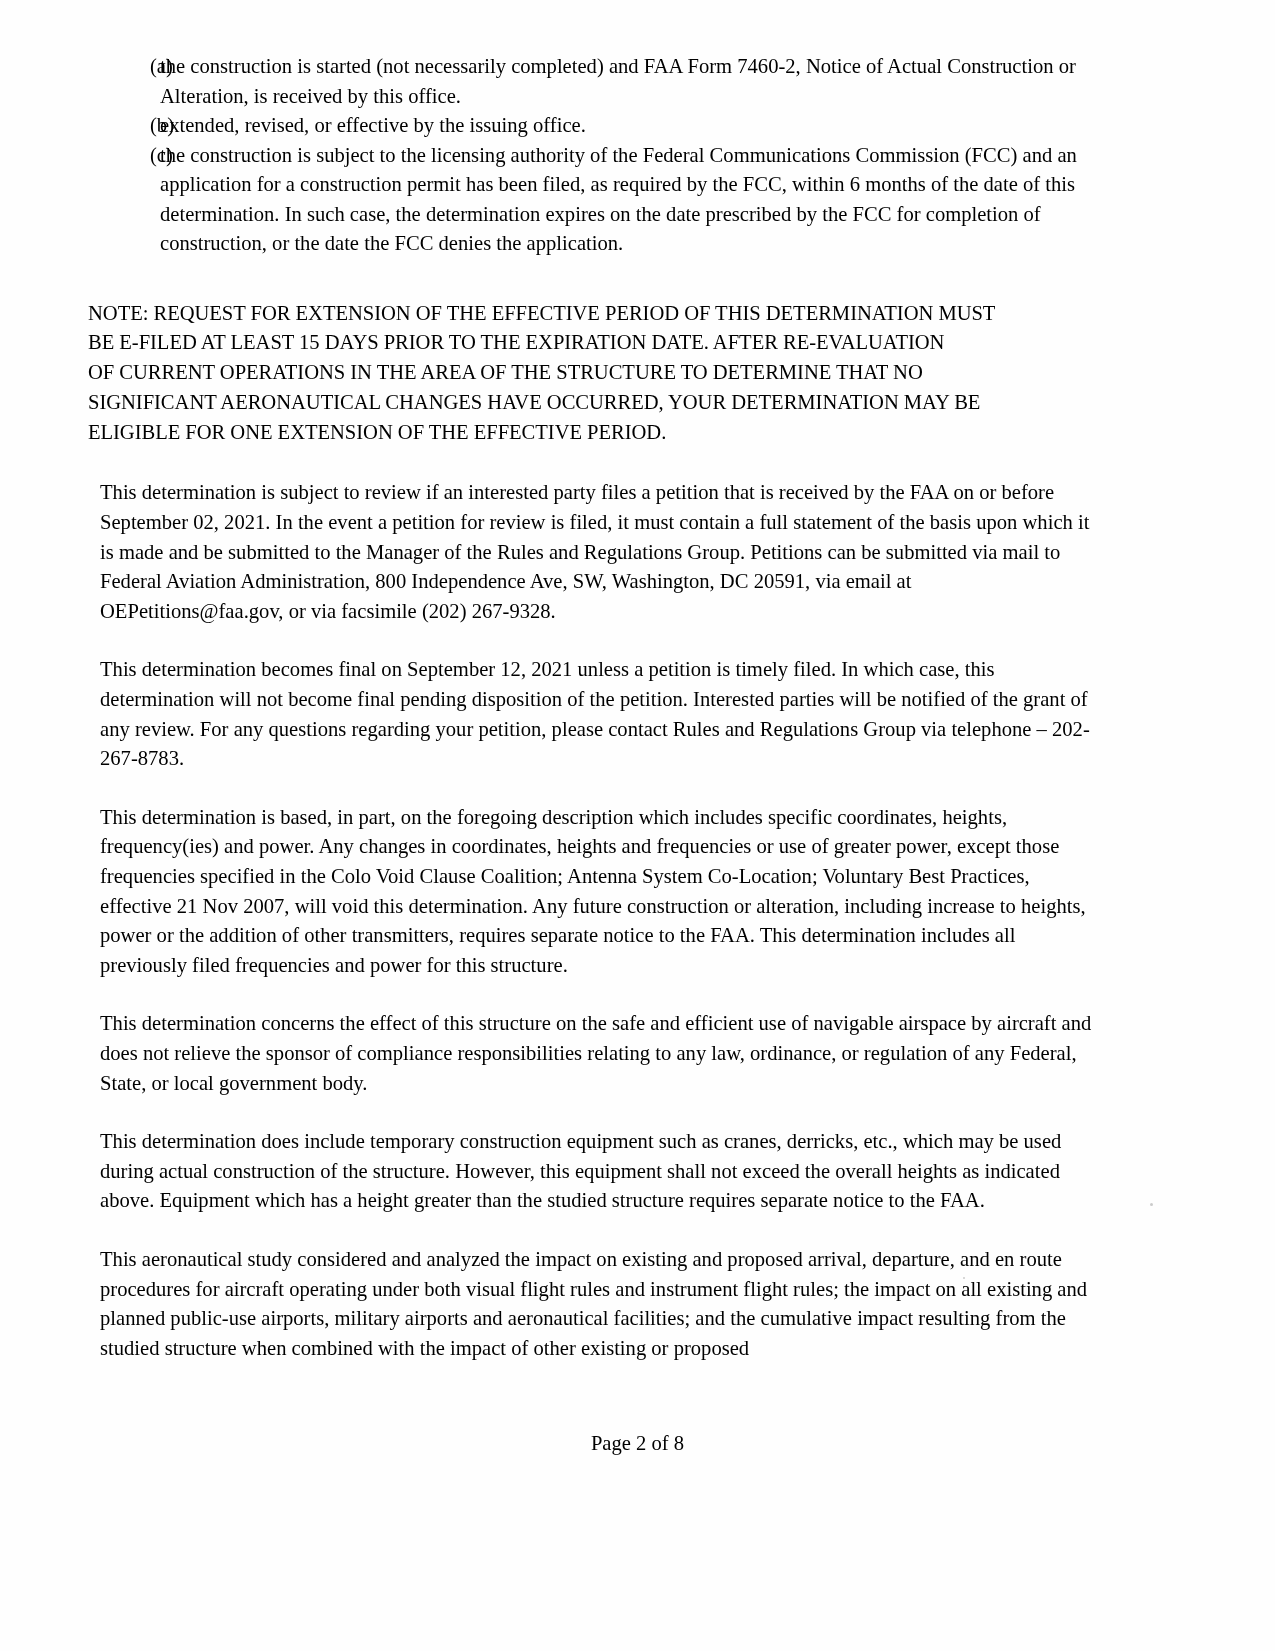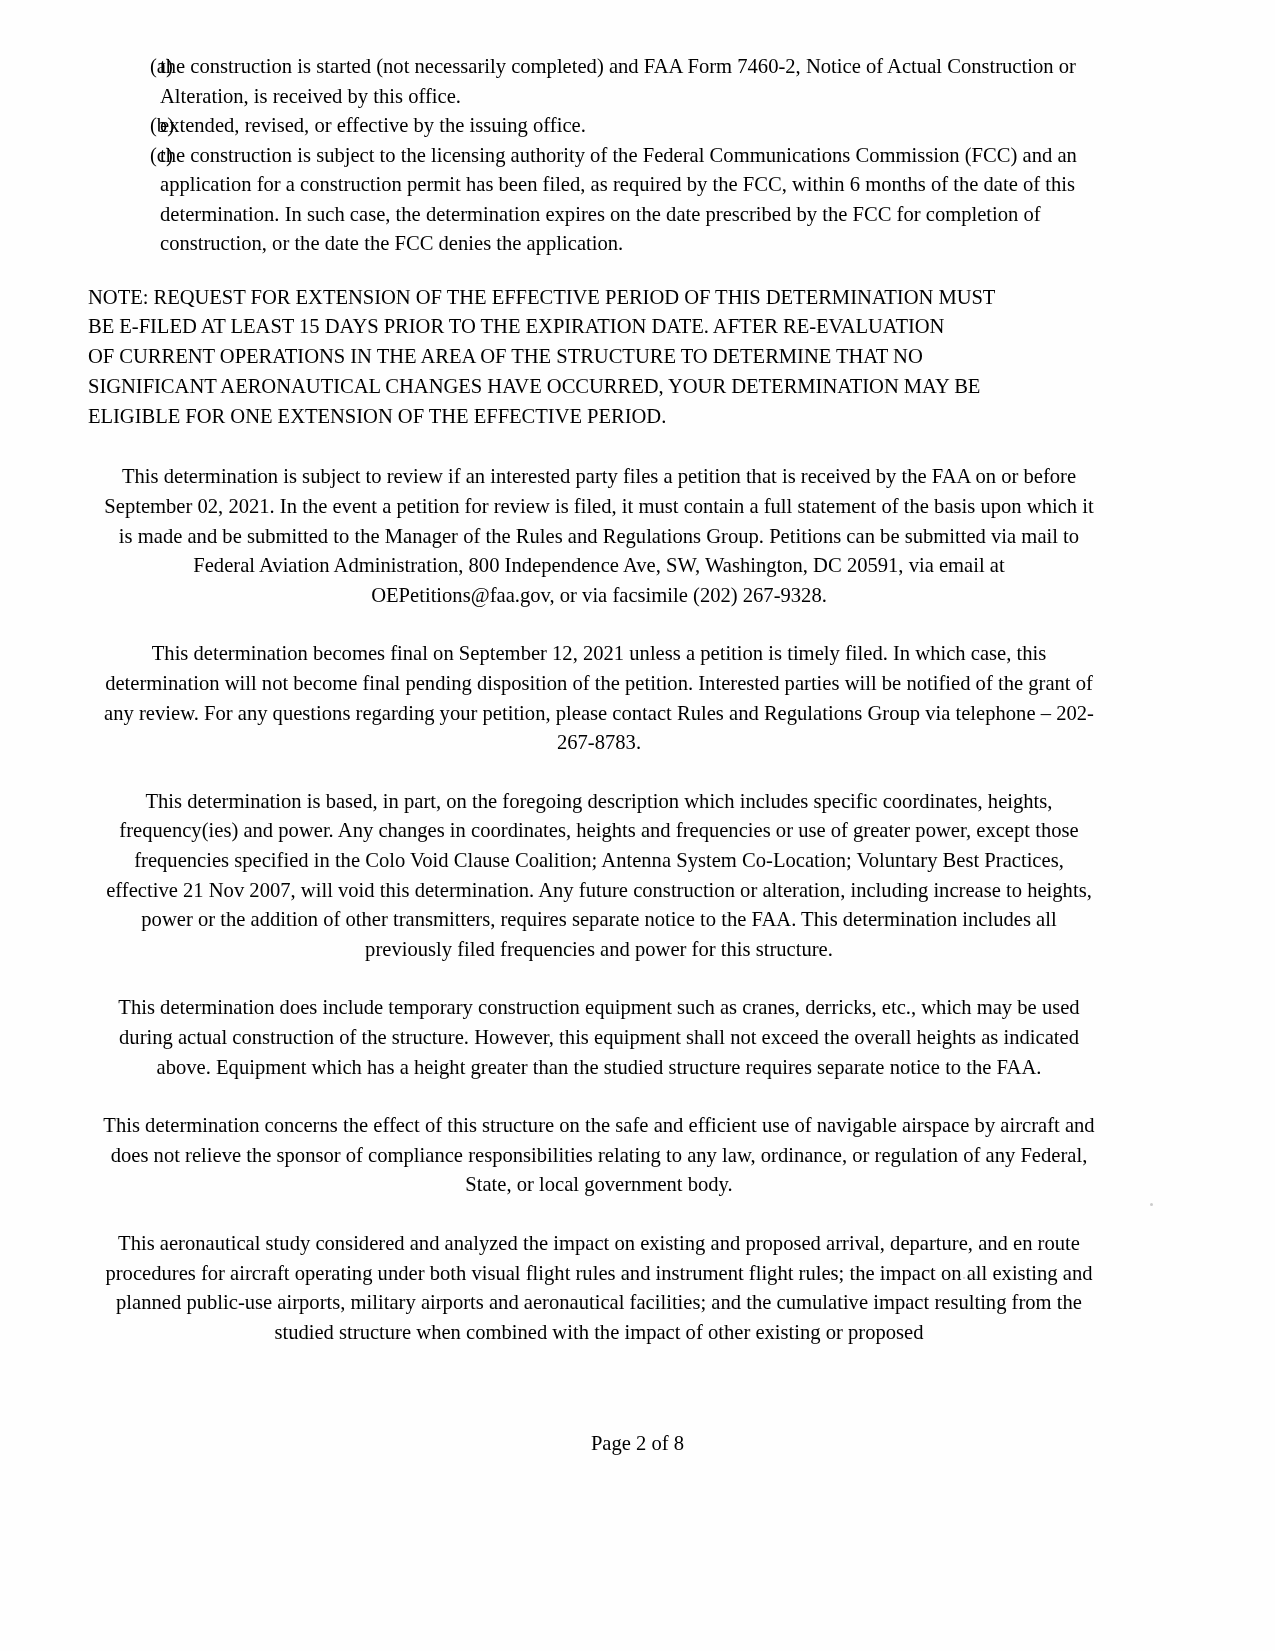--- a/index.html
+++ b/index.html
@@ -46,32 +46,32 @@
     flex: 0 0 72px;
     text-align: left;
     padding-left: 62px;
     box-sizing: border-box;
   }
   .lettered-item .item-text {
     flex: 1 1 auto;
     text-align: left;
   }
   .note-block {
-    margin-top: 24px;
+    margin-top: 40px;
     font-size: 20.6px;
     line-height: 29.8px;
     letter-spacing: -0.05px;
     white-space: pre-line;
   }
   p.para {
     margin: 12px;
     margin-top: 29px;
     font-size: 20.6px;
     line-height: 29.6px;
-    text-align: center;
+    text-align: left;
   }
   p.para.first-after-note {
     margin-top: 31px;
   }
   .footer {
     position: absolute;
     left: 0;
     top: 1430px;
     width: 1275px;
     text-align: center;
@@ -115,22 +115,22 @@
 
     <div class="note-block">NOTE: REQUEST FOR EXTENSION OF THE EFFECTIVE PERIOD OF THIS DETERMINATION MUST
 BE E-FILED AT LEAST 15 DAYS PRIOR TO THE EXPIRATION DATE. AFTER RE-EVALUATION
 OF CURRENT OPERATIONS IN THE AREA OF THE STRUCTURE TO DETERMINE THAT NO
 SIGNIFICANT AERONAUTICAL CHANGES HAVE OCCURRED, YOUR DETERMINATION MAY BE
 ELIGIBLE FOR ONE EXTENSION OF THE EFFECTIVE PERIOD.</div>
 
     <p class="para first-after-note">This determination is subject to review if an interested party files a petition that is received by the FAA on or before September 02, 2021. In the event a petition for review is filed, it must contain a full statement of the basis upon which it is made and be submitted to the Manager of the Rules and Regulations Group. Petitions can be submitted via mail to Federal Aviation Administration, 800 Independence Ave, SW, Washington, DC 20591, via email at OEPetitions@faa.gov, or via facsimile (202) 267-9328.</p>
     <p class="para">This determination becomes final on September 12, 2021 unless a petition is timely filed. In which case, this determination will not become final pending disposition of the petition. Interested parties will be notified of the grant of any review. For any questions regarding your petition, please contact Rules and Regulations Group via telephone – 202-267-8783.</p>
     <p class="para">This determination is based, in part, on the foregoing description which includes specific coordinates, heights, frequency(ies) and power. Any changes in coordinates, heights and frequencies or use of greater power, except those frequencies specified in the Colo Void Clause Coalition; Antenna System Co-Location; Voluntary Best Practices, effective 21 Nov 2007, will void this determination. Any future construction or alteration, including increase to heights, power or the addition of other transmitters, requires separate notice to the FAA. This determination includes all previously filed frequencies and power for this structure.</p>
+    <p class="para">This determination concerns the effect of this structure on the safe and efficient use of navigable airspace by aircraft and does not relieve the sponsor of compliance responsibilities relating to any law, ordinance, or regulation of any Federal, State, or local government body.</p>
     <p class="para">This determination does include temporary construction equipment such as cranes, derricks, etc., which may be used during actual construction of the structure. However, this equipment shall not exceed the overall heights as indicated above. Equipment which has a height greater than the studied structure requires separate notice to the FAA.</p>
-    <p class="para">This determination concerns the effect of this structure on the safe and efficient use of navigable airspace by aircraft and does not relieve the sponsor of compliance responsibilities relating to any law, ordinance, or regulation of any Federal, State, or local government body.</p>
     <p class="para">This aeronautical study considered and analyzed the impact on existing and proposed arrival, departure, and en route procedures for aircraft operating under both visual flight rules and instrument flight rules; the impact on all existing and planned public-use airports, military airports and aeronautical facilities; and the cumulative impact resulting from the studied structure when combined with the impact of other existing or proposed</p>
 
   </div>
 
   <div class="footer">Page 2 of 8</div>
 
   <span class="speck" style="left:1150px; top:1203px;"></span>
   <span class="speck" style="left:963px; top:1277px; width:2px; height:2px;"></span>
 
 </div>

